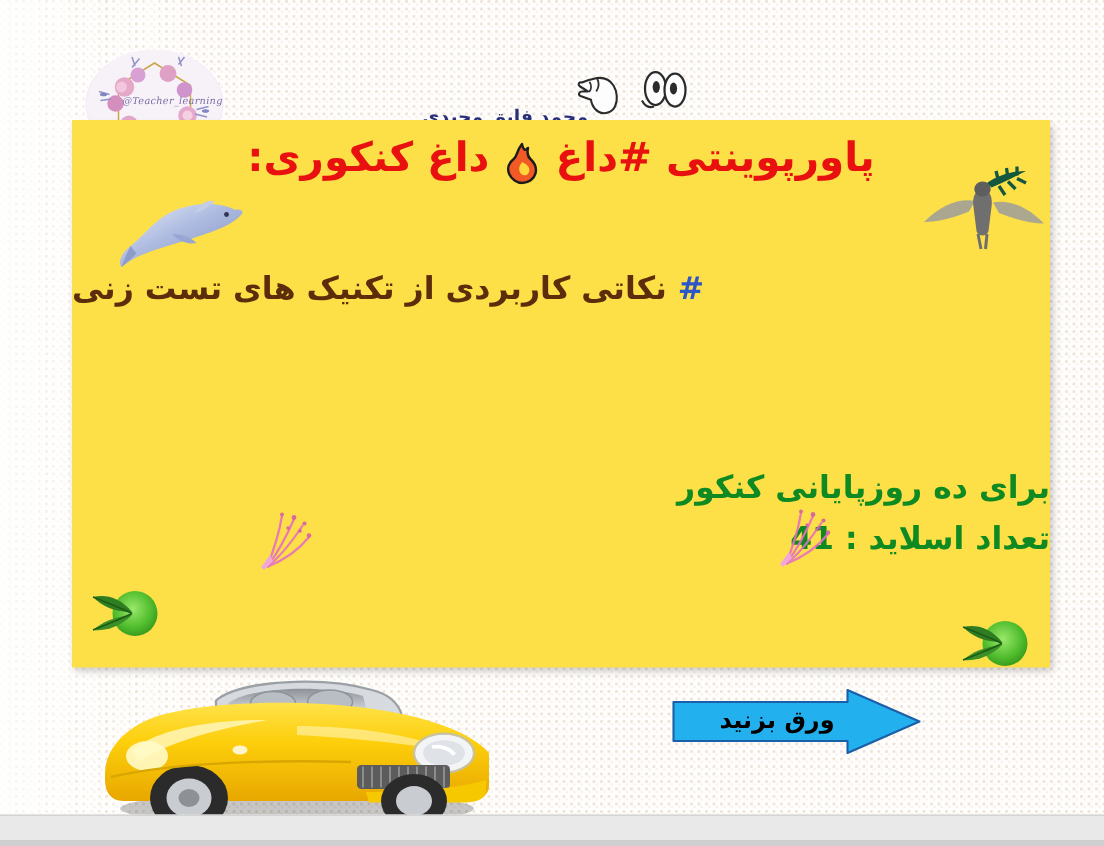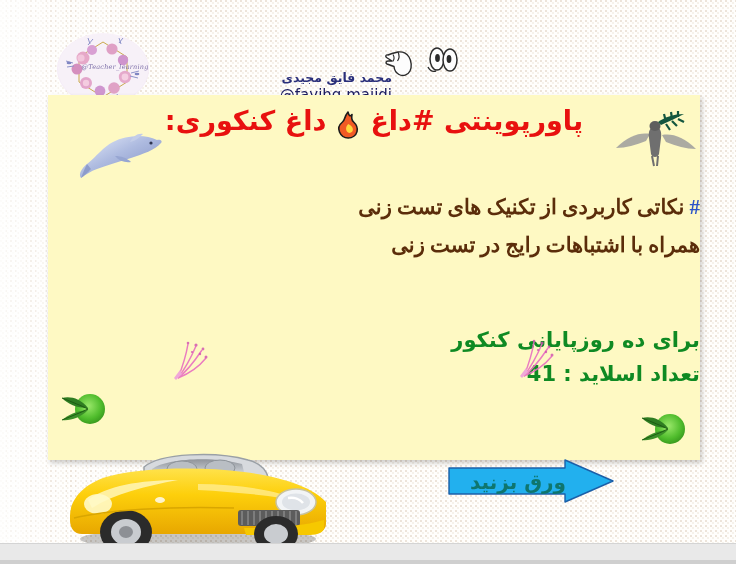--- a/index.html
+++ b/index.html
@@ -59,36 +59,36 @@
   .handle-id{
     font-size:15px;color:#1b1b5e;line-height:19px;white-space:nowrap;
     font-family:"DejaVu Sans","Liberation Sans",sans-serif;
   }
   .emoji{font-family:"DejaVu Sans",sans-serif;line-height:1;}
   .hand-point{position:absolute;left:382px;top:42px;font-size:33px;}
   .eyes-em{position:absolute;left:425px;top:44px;font-size:31px;}
 
   
   .card{
-    position:absolute;left:48px;top:95px;width:652px;height:365px;
-    background:#fef9c3;
+    position:absolute;left:48px;top:80px;width:652px;height:365px;
+    background:#fde047;
     box-shadow:2px 3px 5px rgba(0,0,0,0.20);
     overflow:hidden;
   }
   .rtl{direction:rtl;unicode-bidi:bidi-override;}
 
   .title-red{
     position:absolute;left:0;top:10px;width:652px;text-align:center;
     font-size:27px;font-weight:bold;color:#e8110f;direction:rtl;
     white-space:nowrap;letter-spacing:0px;
   }
   .title-red .fire{font-size:25px;vertical-align:-3px;}
 
   .blue-block{
-    position:absolute;left:0;top:93px;width:652px;text-align:right;direction:rtl;font-family:Liberation Serif, serif;
+    position:absolute;left:0;top:93px;width:652px;text-align:left;direction:rtl;
   }
   .blue-line{
     font-size:21px;font-weight:bold;color:#5b2d0a;line-height:38px;white-space:nowrap;
   }
   .blue-line .hash{color:#2d56c8;}
 
   .lower-block{
     position:absolute;left:0;top:228px;width:652px;text-align:right;direction:rtl;
   }
   .ln-green{
@@ -112,21 +112,21 @@
   
   .site-text{
     position:absolute;left:234px;top:468px;font-size:17px;color:#6b7b86;
     letter-spacing:0.3px;
   }
 
   
   .arrow-btn{position:absolute;left:447px;top:458px;width:168px;height:46px;}
   .arrow-label{
     position:absolute;left:463px;top:470px;width:110px;text-align:center;
-    font-size:20px;font-weight:bold;color:#0f766e;direction:rtl;white-space:nowrap;
+    font-size:16px;font-weight:bold;color:#000000;direction:rtl;white-space:nowrap;
     letter-spacing:1px;
   }
 </style>
 </head>
 <body>
 
 <div id="page">
 
   <div class="bg-texture"></div>
   <div class="bg-fade-left"></div>
@@ -199,21 +199,20 @@
         </svg>
       </span>
       <span>داغ کنکوری:</span>
     </div>
 
     <div class="blue-block">
       <div class="blue-line">
         <span class="hash">#</span>
         <span>نکاتی کاربردی از تکنیک های تست زنی</span>
       </div>
-      <div class="blue-line">همراه با اشتباهات رایج در تست زنی</div>
     </div>
 
     <div class="lower-block">
       <div class="ln-green">برای ده روزپایانی کنکور</div>
       <div class="ln-green">تعداد اسلاید : 41</div>
     </div>
   </div>
 
   <div class="dolphin">
     <svg width="92" height="58" viewBox="0 0 92 58">

